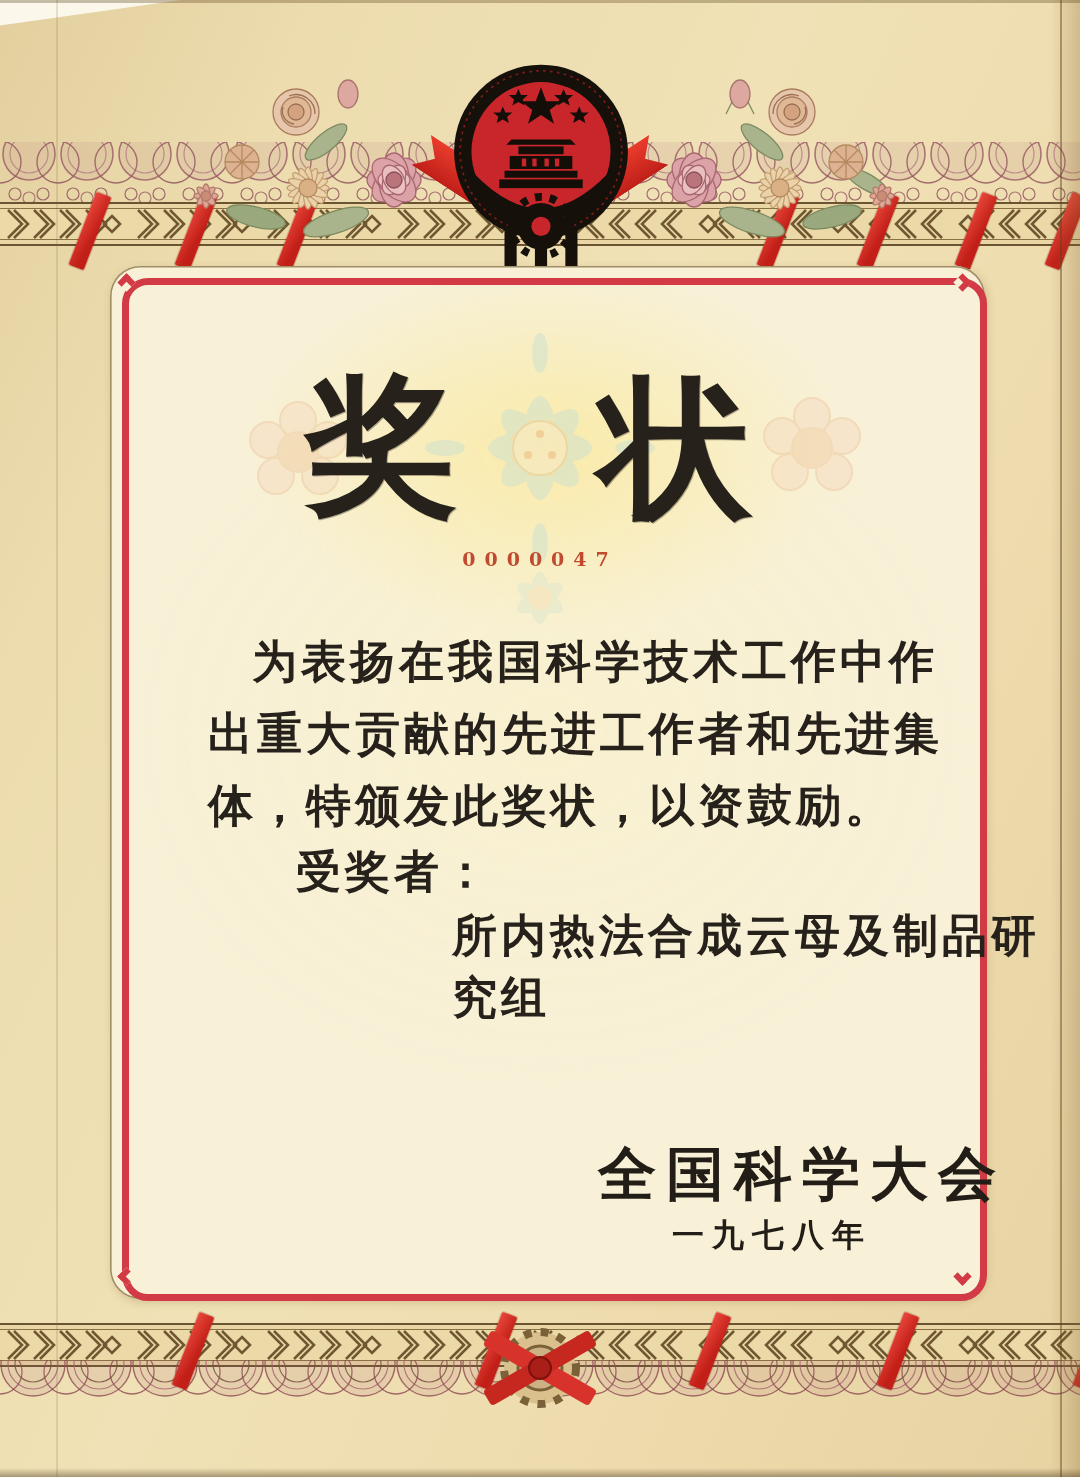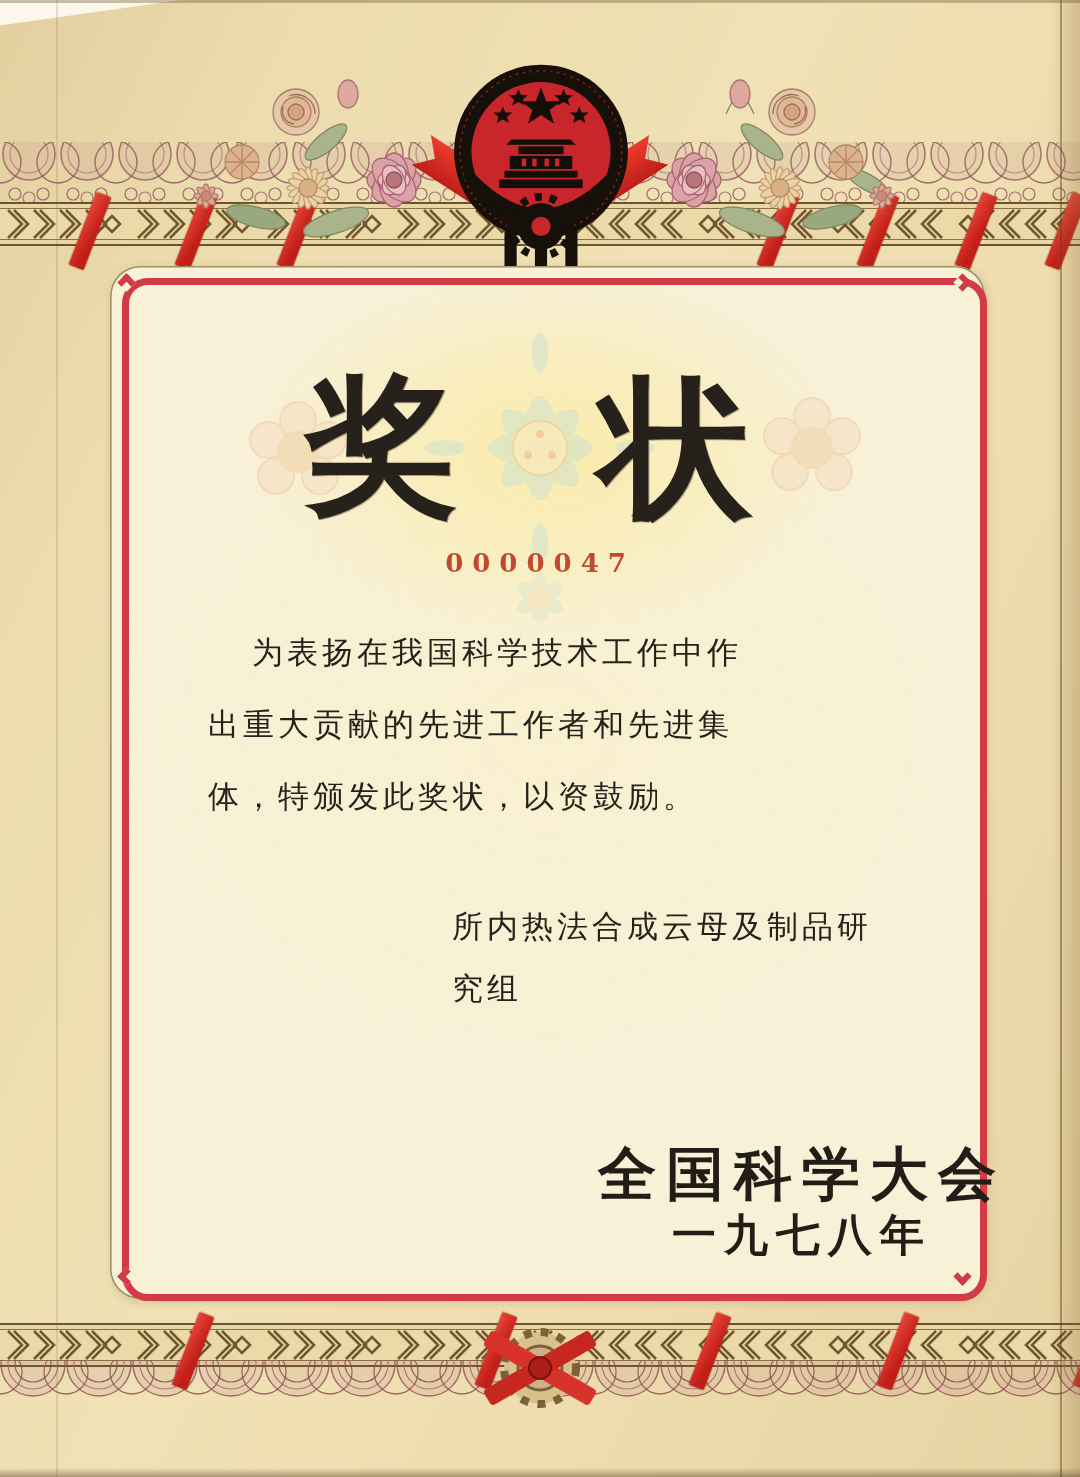--- a/index.html
+++ b/index.html
@@ -37,25 +37,25 @@
   .red-frame{left:122px;top:278px;width:851px;height:1009px;border:7px solid #d23b45;border-radius:26px;}
   .corner-step{width:7px;height:7px;background:#f8f1d8;border-top:6px solid #d23b45;border-left:6px solid #d23b45;}
   .cs-tl{left:120px;top:276px;transform:rotate(45deg);}
   .cs-tr{left:956px;top:276px;transform:rotate(135deg);}
   .cs-br{left:956px;top:1270px;transform:rotate(225deg);}
   .cs-bl{left:120px;top:1270px;transform:rotate(-45deg);}
 
   
   .tchar{font-size:152px;font-weight:700;color:#26221b;line-height:1;letter-spacing:0;
          text-shadow:1px 1px 0 rgba(40,30,20,.35);}
-  .serial{left:0;top:548px;width:1080px;text-align:center;font-size:26px;letter-spacing:9px;
+  .serial{left:0;top:548px;width:1080px;text-align:center;font-size:19px;letter-spacing:9px;
           color:#c04a2e;font-weight:600;}
-  .bodyline,.recline{font-size:31px;color:#26221b;letter-spacing:4px;white-space:nowrap;font-weight:400;}
+  .bodyline,.recline{font-size:45px;color:#26221b;letter-spacing:4px;white-space:nowrap;font-weight:700;}
   .issuer{font-size:58px;color:#221e17;letter-spacing:10px;font-weight:700;white-space:nowrap;text-align:center;}
-  .year{font-size:44px;color:#221e17;letter-spacing:8px;font-weight:700;white-space:nowrap;}
+  .year{font-size:32px;color:#221e17;letter-spacing:8px;font-weight:700;white-space:nowrap;margin-top:8px;}
 
   
   .edge-r{right:0;top:0;width:30px;height:1477px;
           background:linear-gradient(90deg,rgba(139,106,55,0),rgba(139,106,55,.30));}
   .edge-rl{left:1060px;top:0;width:2px;height:1477px;background:rgba(90,65,30,.45);}
   .edge-b{left:0;bottom:0;width:1080px;height:9px;background:linear-gradient(180deg,rgba(80,60,30,0),rgba(80,60,30,.45));}
   .edge-t{left:0;top:0;width:1080px;height:3px;background:rgba(100,75,35,.35);}
   .edge-l{left:56px;top:0;width:2px;height:1477px;background:rgba(120,95,50,.16);}
   .sliver{left:-30px;top:-26px;width:220px;height:40px;background:#fdfbf2;transform:rotate(-8deg);opacity:.9;}
 </style>
@@ -327,20 +327,21 @@
 
   <div class="abs tchar" style="left:306px;top:368px">奖</div>
   <div class="abs tchar" style="left:600px;top:372px">状</div>
 
   <div class="abs serial">0000047</div>
 
   <div class="abs bodyline" style="left:252px;top:632px">为表扬在我国科学技术工作中作</div>
   <div class="abs bodyline" style="left:208px;top:776px">体，特颁发此奖状，以资鼓励。</div>
   <div class="abs bodyline" style="left:208px;top:704px">出重大贡献的先进工作者和先进集</div>
 
+  <div class="abs recline" style="left:296px;top:842px">受奖者：</div>
   <div class="abs recline" style="left:452px;top:906px">所内热法合成云母及制品研</div>
   <div class="abs recline" style="left:452px;top:968px">究组</div>
 
   <div class="abs issuer" style="left:598px;top:1136px">全国科学大会</div>
   <div class="abs year" style="left:672px;top:1206px">一九七八年</div>
 
   <div class="abs chev-band chev-bottom">
     <div class="chev-half" style="left:0"><svg width="540" height="44">
           <rect width="540" height="44" fill="url(#chev)"></rect>
         </svg></div>

